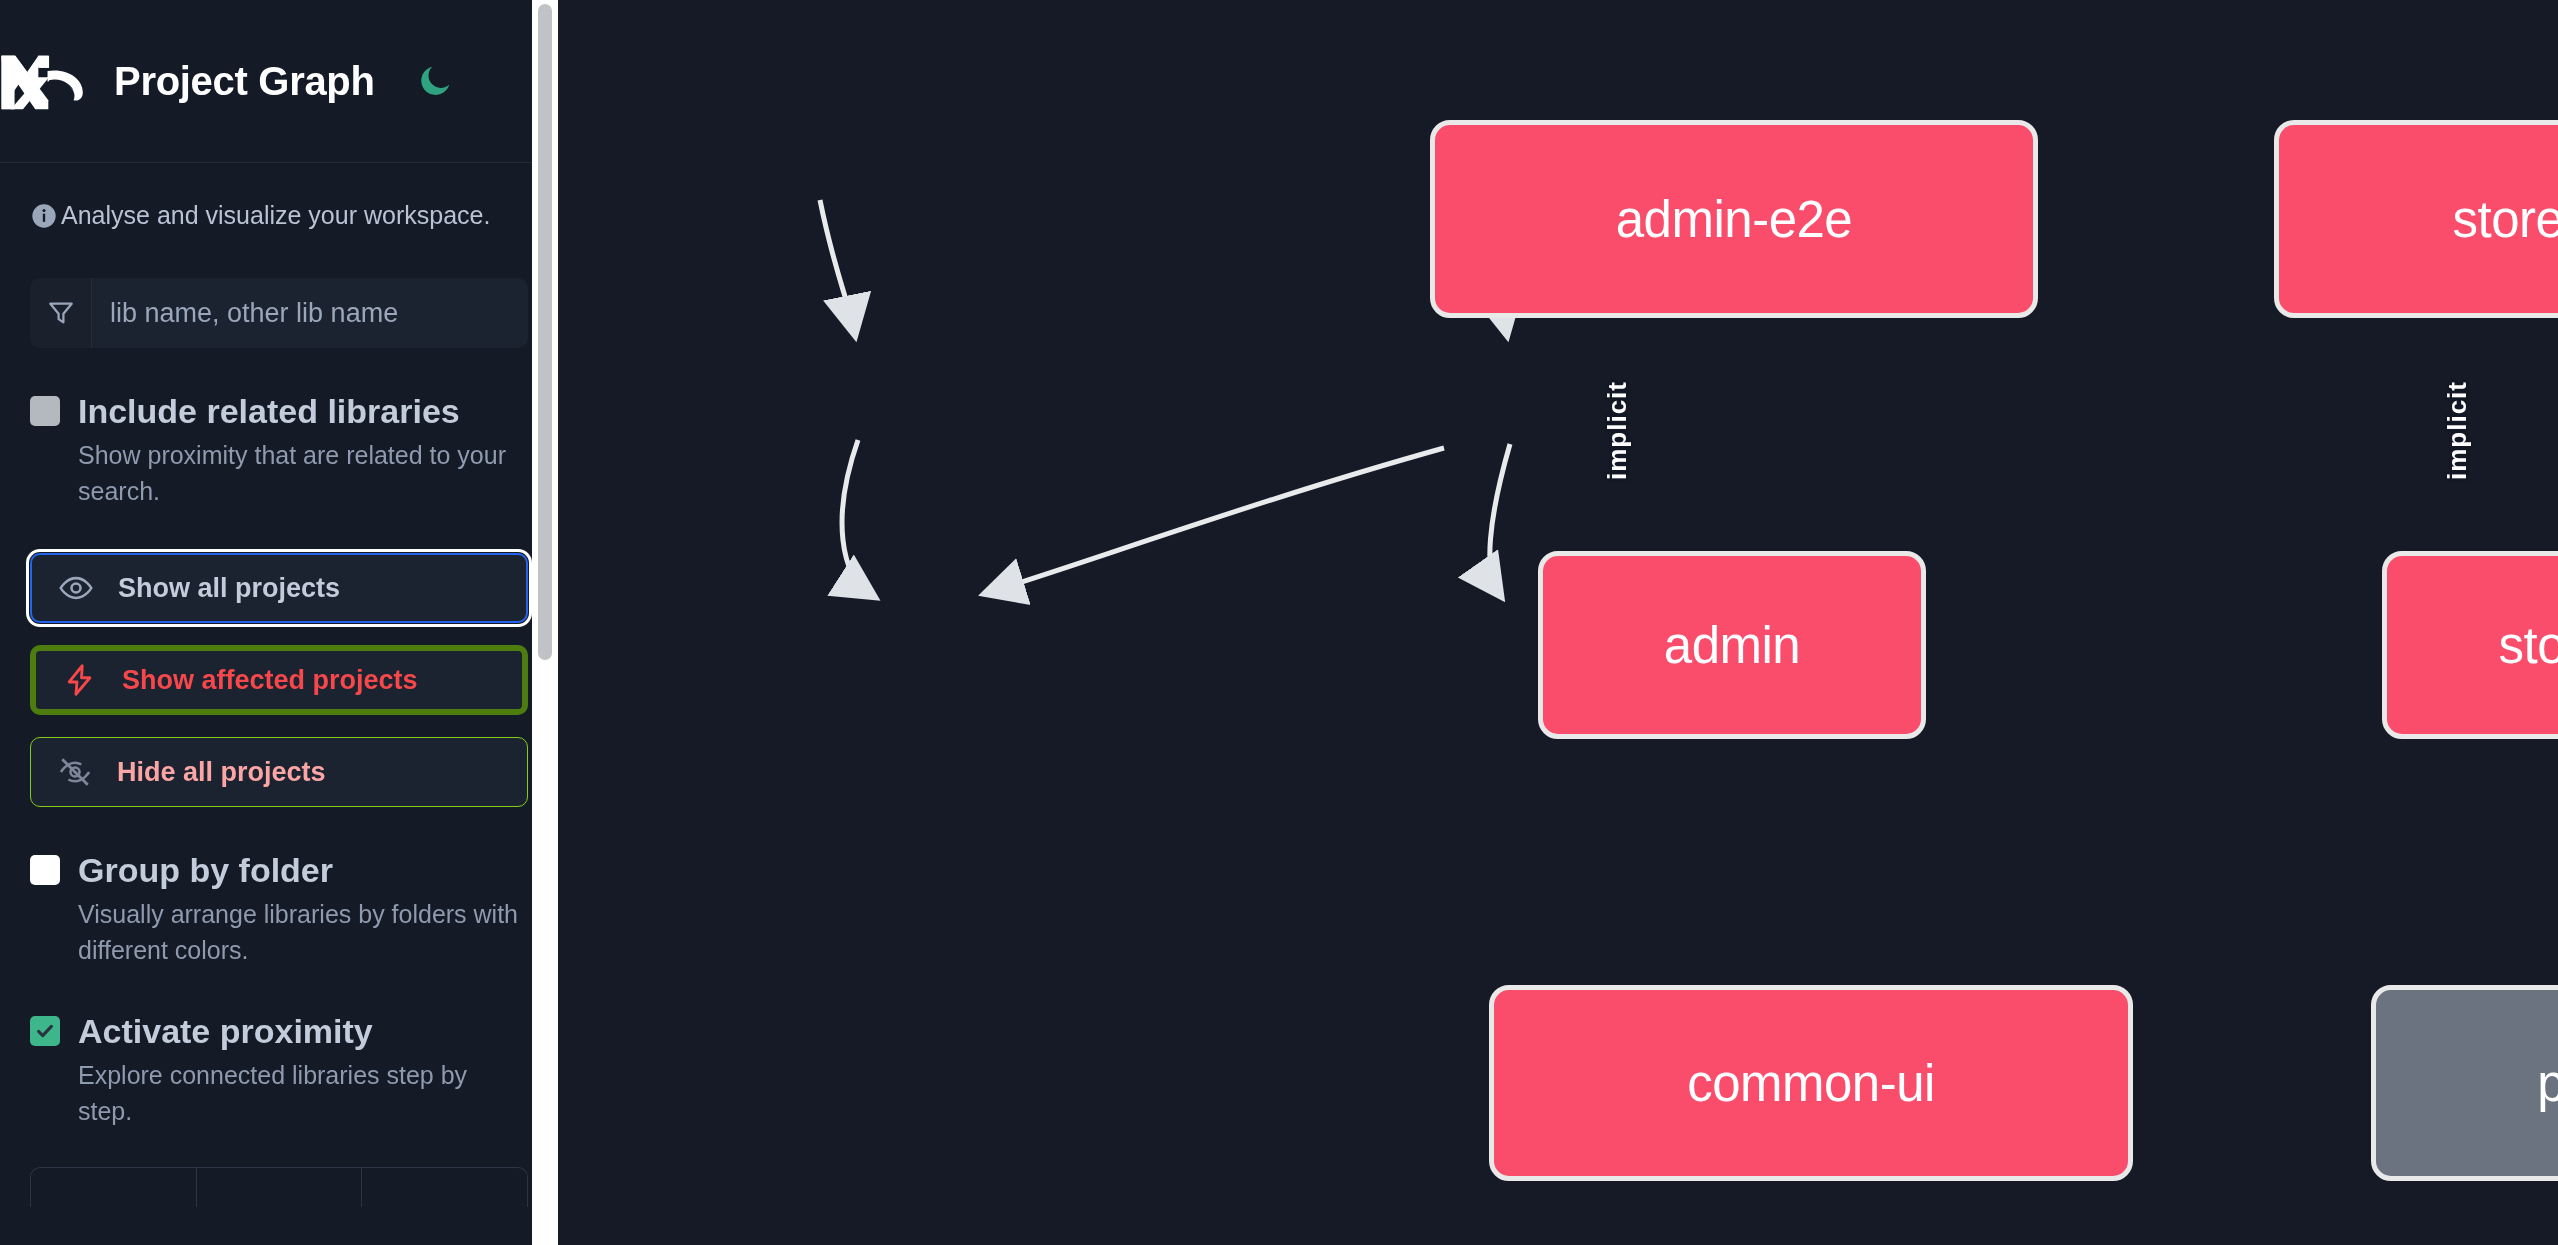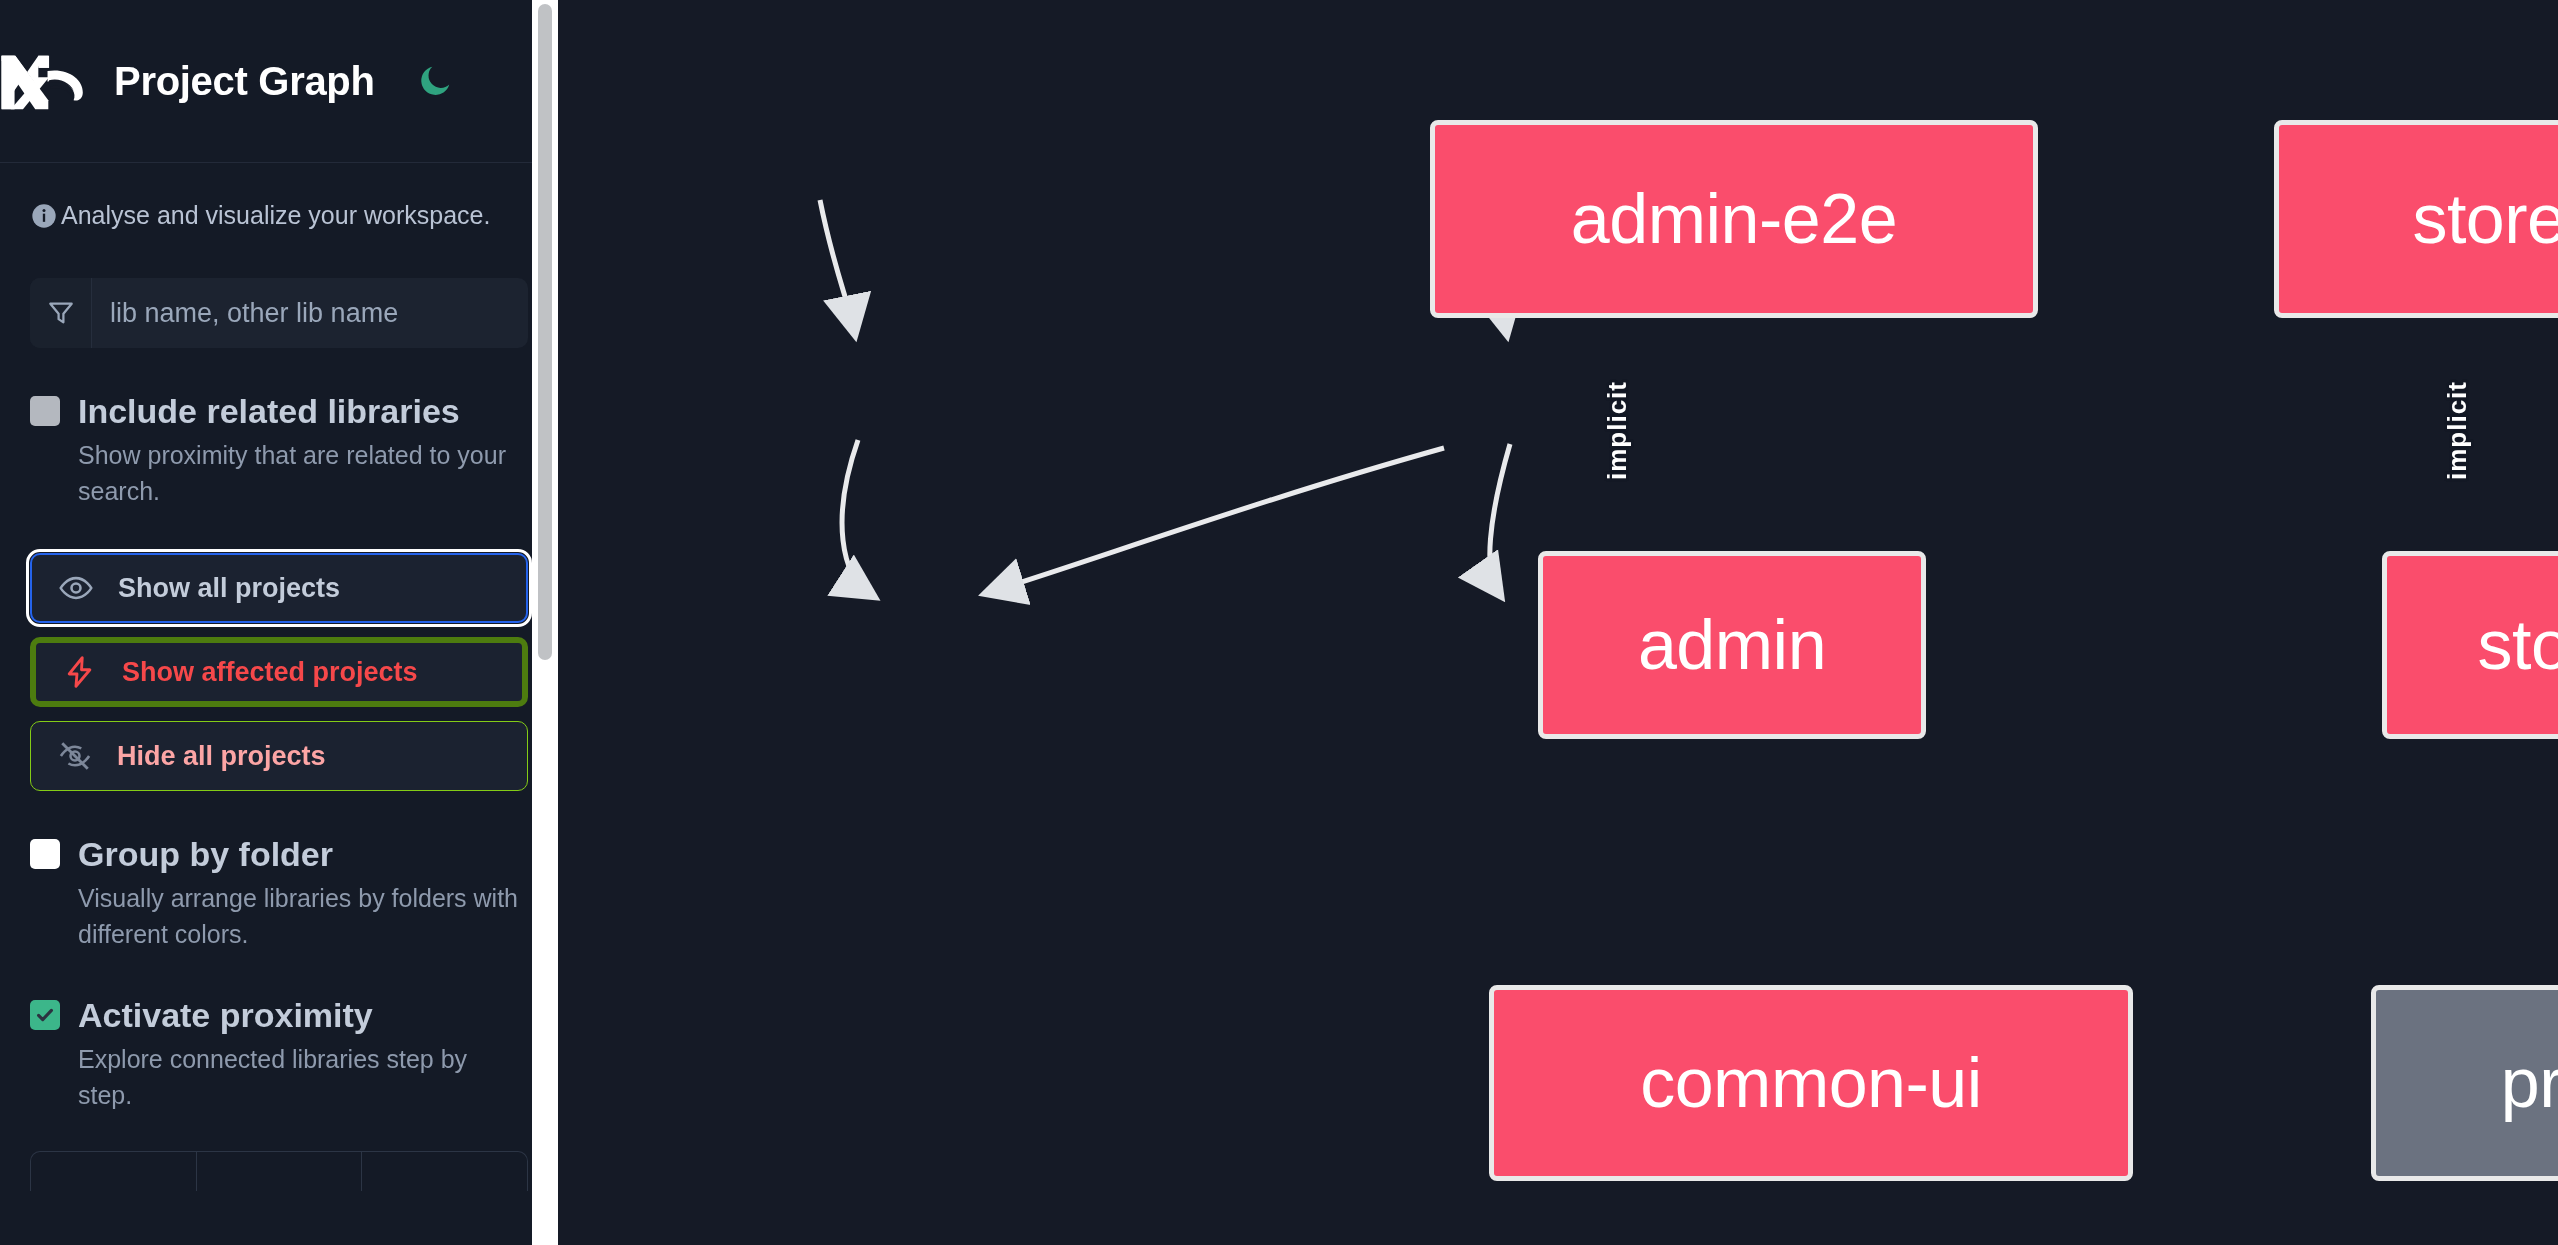--- a/index.html
+++ b/index.html
@@ -84,21 +84,21 @@
     cursor: pointer;
   }
   .cb-grey { background: #b4b8bf; }
   .cb-white { background: #ffffff; }
   .cb-green { background: #3cb68a; }
   .cb-check { width: 22px; height: 22px; }
   .check-body { flex: 1; }
   .check-title { color: #c3ccda; font-size: 34px; font-weight: 700; line-height: 1.25; }
   .check-desc { color: #8e9aad; font-size: 25px; line-height: 1.45; margin-top: 4px; }
 
-  .btn-stack { padding: 0 30px; margin-top: 44px; display: flex; flex-direction: column; gap: 14px; }
+  .btn-stack { padding: 0 30px; margin-top: 44px; display: flex; flex-direction: column; gap: 22px; }
   .gbtn {
     height: 70px;
     border-radius: 10px;
     display: flex; align-items: center;
     gap: 24px;
     padding: 0 26px;
     background: #1b2230;
     cursor: pointer;
     font-size: 27px;
   }
@@ -144,24 +144,24 @@
     flex: 1;
     height: 1245px;
     background: #151a26;
     overflow: hidden;
   }
   .graph svg { position: absolute; inset: 0; width: 100%; height: 100%; }
 
   .node {
     position: absolute;
     border: 5px solid #e9e9e9;
-    border-radius: 8px;
+    border-radius: 20px;
     display: flex; align-items: center; justify-content: center;
     color: #ffffff;
-    font-size: 70px;
+    font-size: 51px;
     letter-spacing: -0.5px;
     cursor: pointer;
     z-index: 3;
   }
   .node.pink { background: #fa4d6c; }
   .node.grey { background: #6b7280; }
 
   .edge-label {
     position: absolute;
     color: #ffffff;

